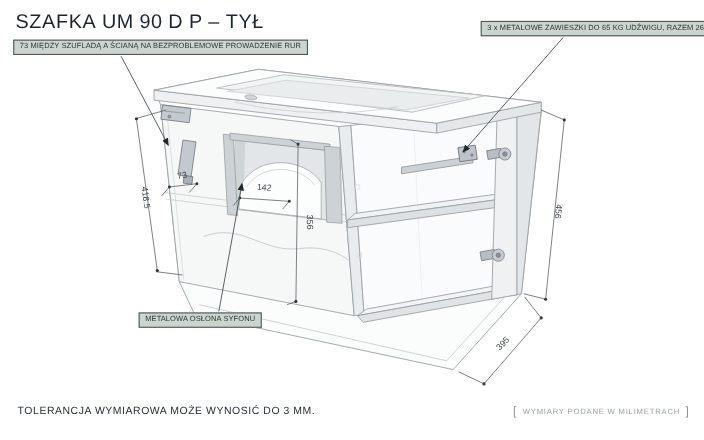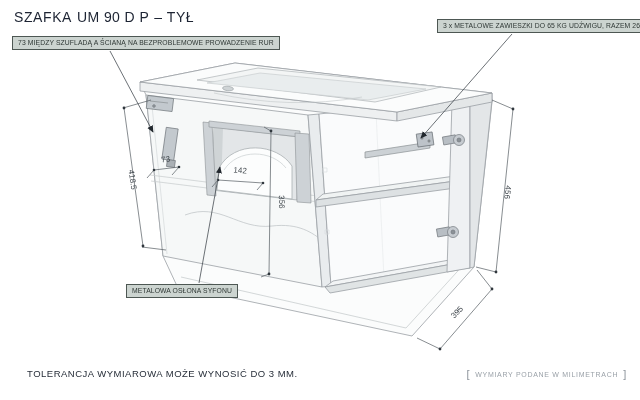--- a/index.html
+++ b/index.html
@@ -2,33 +2,33 @@
 <html><head>
 <meta charset="utf-8">
 <style>
   html,body{margin:0;padding:0;}
   body{
     width:640px;height:400px;position:relative;overflow:hidden;
     background:#ffffff;font-family:"Liberation Sans",sans-serif;
   }
   .page-title{
     position:absolute;left:14px;top:9px;display:flex;gap:5px;
-    font-size:14px;color:#1d2433;letter-spacing:.6px;font-weight:400;
+    font-size:18px;color:#1d2433;letter-spacing:.6px;font-weight:400;
   }
   .page-title .model{font-weight:400;letter-spacing:.4px;}
   .callout{
     position:absolute;background:#ccd4d0;border:1px solid #4d5753;
     font-size:6.8px;color:#2e3734;padding:3px 5px 2px;line-height:1;
     letter-spacing:.1px;white-space:nowrap;
   }
   .callout.c1{left:12px;top:36px;}
   .callout.c2{left:437px;top:19px;}
   .callout.c3{left:126px;top:284px;}
   .footer-left{
-    position:absolute;left:27px;top:368px;font-size:9.5px;color:#272e39;
+    position:absolute;left:16px;top:368px;font-size:9.5px;color:#272e39;
     letter-spacing:.5px;white-space:nowrap;
   }
   .footer-right{
     position:absolute;right:13px;top:369px;display:flex;align-items:center;gap:5px;
     font-size:7px;color:#9aa1a8;letter-spacing:.7px;white-space:nowrap;
   }
   .footer-right .bracket{font-size:11px;font-weight:300;color:#8d949b;line-height:1;}
   svg{position:absolute;left:0;top:0;}
   svg text{font-family:"Liberation Sans",sans-serif;font-size:8px;fill:#40474d;}
 </style>

